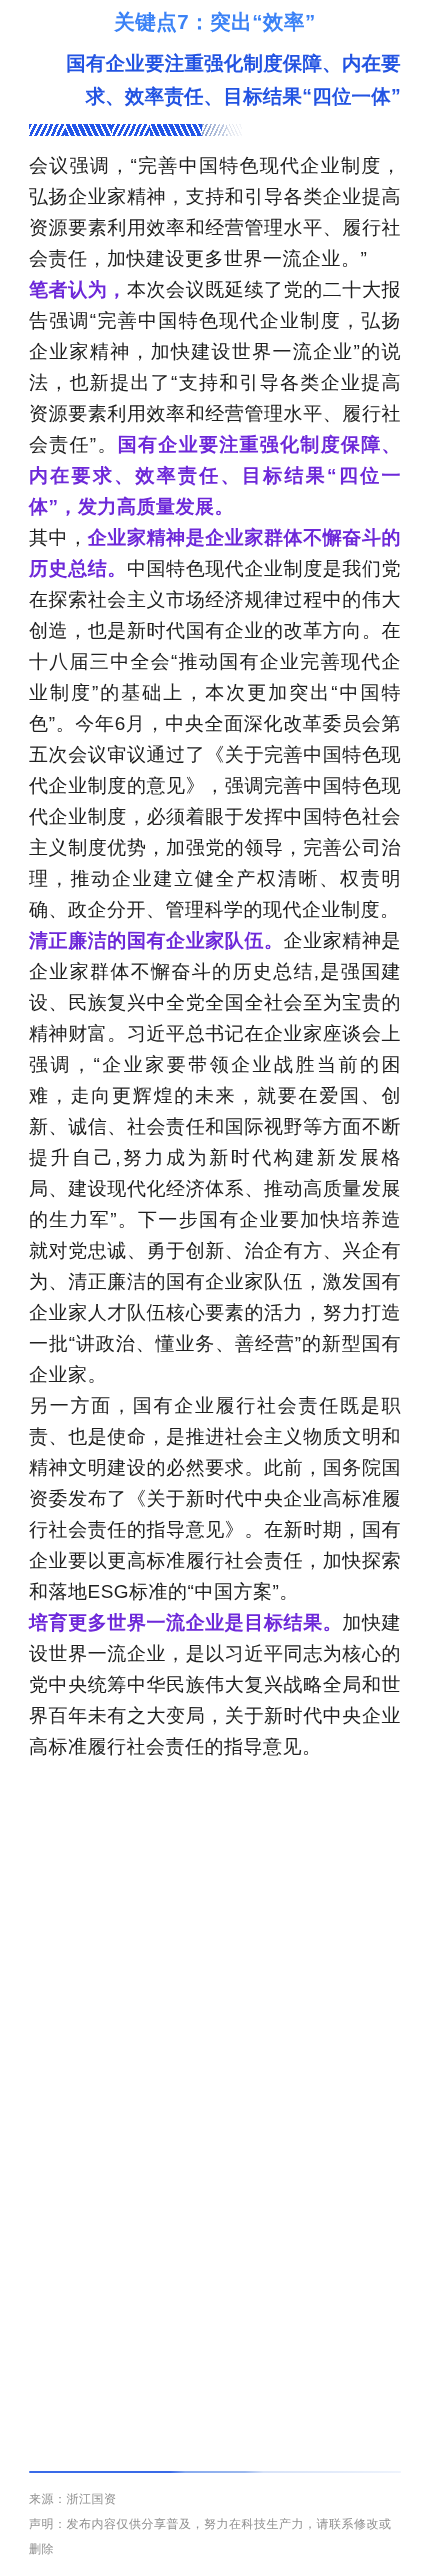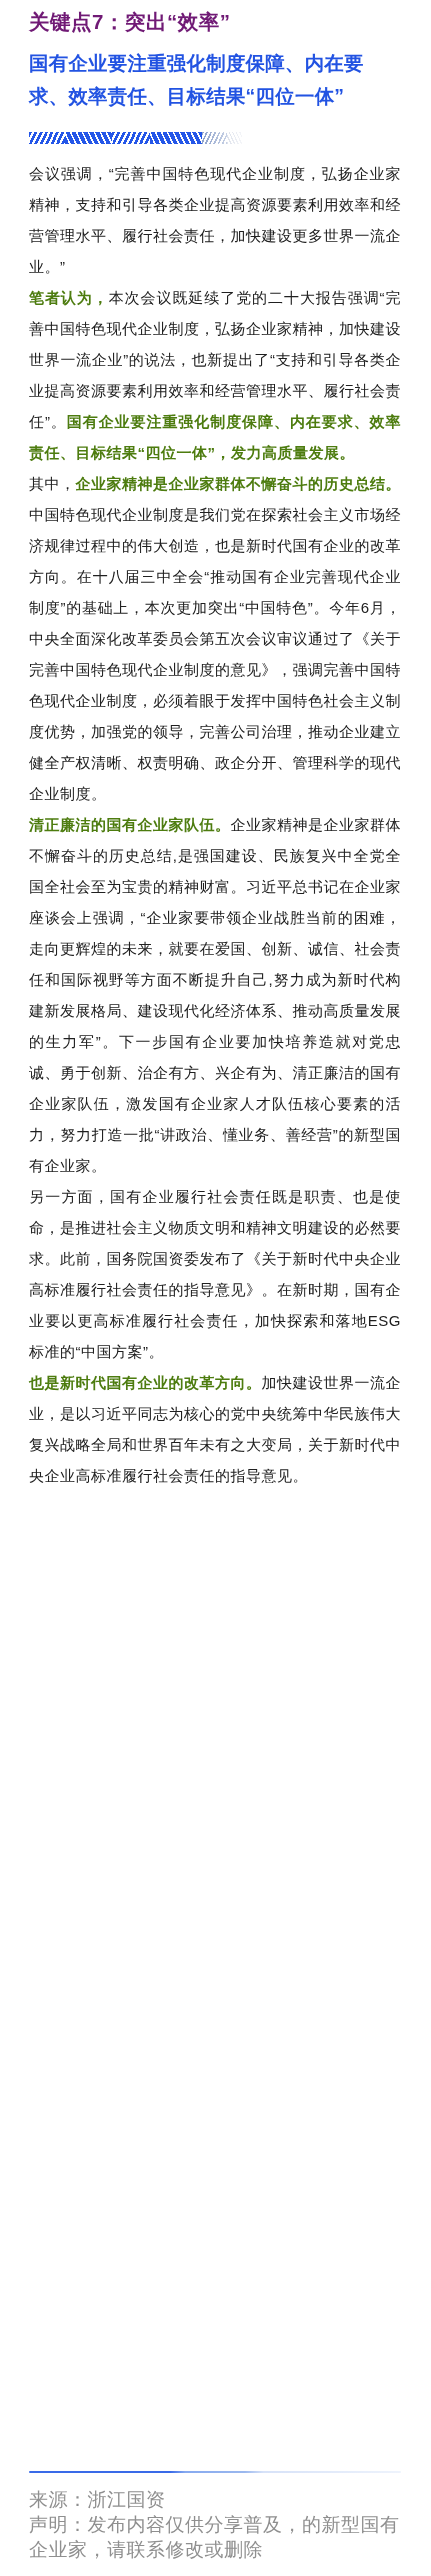--- a/index.html
+++ b/index.html
@@ -6,55 +6,55 @@
   body{font-family:"Liberation Sans","DejaVu Sans",sans-serif;}
   .page{
     width:431px;height:2576px;box-sizing:border-box;
     margin:0 auto;background:#fff;
     padding:8.6px 30px 14px 29px;
     display:flex;flex-direction:column;overflow:hidden;
   }
   .kicker{
     margin:0 0 12px 0;
     font-size:20.5px;font-weight:700;line-height:26px;
-    color:#701a75;letter-spacing:0.5px;
+    color:#3b82f6;letter-spacing:0.5px;text-align:center;
   }
   .headline{
-    margin:0 0 19px 0;
+    margin:0 0 11px 0;
     font-size:19.4px;font-weight:700;line-height:33px;
-    color:#2253e2;letter-spacing:0.3px;
+    color:#2253e2;letter-spacing:0.3px;text-align:right;
   }
   .stripe-bar{
     height:12px;width:213px;display:flex;position:relative;margin:0 0 14px 0;
   }
   .stripe-bar .seg{height:100%;}
   .sg1{width:36px;background:repeating-linear-gradient(115deg,#2456e8 0 2.7px,#ffffff 2.7px 4.9px);}
   .sg2{width:47px;background:repeating-linear-gradient(65deg,#2456e8 0 3.8px,#ffffff 3.8px 5.4px);}
   .sg3{width:39px;background:repeating-linear-gradient(115deg,#2456e8 0 2.7px,#ffffff 2.7px 4.9px);}
   .sg4{width:52px;background:repeating-linear-gradient(65deg,#2456e8 0 3.8px,#ffffff 3.8px 5.4px);}
   .sg5{width:25px;background:repeating-linear-gradient(115deg,#8fa3cc 0 1.6px,#ffffff 1.6px 3.8px);}
   .sg6{width:15px;background:repeating-linear-gradient(65deg,#b9c2d6 0 1.1px,#ffffff 1.1px 3.2px);}
   .stripe-bar::after{
     content:"";position:absolute;top:0;right:0;width:38px;height:100%;
     background:linear-gradient(90deg,rgba(255,255,255,0),rgba(255,255,255,0.85));
   }
   .article{margin:0;}
   .article p{
     margin:0;
-    font-size:15px;line-height:31px;letter-spacing:0.5px;
+    font-size:19px;line-height:31px;letter-spacing:0.5px;
     color:#202020;text-align:justify;
   }
-  .article .hl{color:#4d7c0f;font-weight:700;}
+  .article .hl{color:#6d28d9;font-weight:700;}
   .footer{margin-top:auto;}
   .footer-divider{
     height:1.6px;width:100%;margin-bottom:14px;border-radius:1.1px;
     background:linear-gradient(90deg,#3a6be8 0%,#3a6be8 38%,#87aaf0 42%,#9bb8ee 58%,#d7e2f8 63%,#eef3fc 100%);
   }
   .footer p{
-    margin:0;font-size:19px;line-height:25px;color:#8f8f8f;letter-spacing:0.5px;
+    margin:0;font-size:12px;line-height:25px;color:#8f8f8f;letter-spacing:0.5px;
   }
 </style>
 </head>
 <body>
 
 <div class="page">
 
   <h1 class="kicker">关键点7：突出“效率”</h1>
 
   <h2 class="headline">国有企业要注重强化制度保障、内在要求、效率责任、目标结果“四位一体”</h2>
@@ -67,23 +67,23 @@
     <div class="seg sg5"></div>
     <div class="seg sg6"></div>
   </div>
 
   <div class="article" id="article-body">
       <p><span class="t">会议强调，“完善中国特色现代企业制度，弘扬企业家精神，支持和引导各类企业提高资源要素利用效率和经营管理水平、履行社会责任，加快建设更多世界一流企业。”</span></p>
       <p><span class="hl">笔者认为，</span><span class="t">本次会议既延续了党的二十大报告强调“完善中国特色现代企业制度，弘扬企业家精神，加快建设世界一流企业”的说法，也新提出了“支持和引导各类企业提高资源要素利用效率和经营管理水平、履行社会责任”。</span><span class="hl">国有企业要注重强化制度保障、内在要求、效率责任、目标结果“四位一体”，发力高质量发展。</span></p>
       <p><span class="t">其中，</span><span class="hl">企业家精神是企业家群体不懈奋斗的历史总结。</span><span class="t">中国特色现代企业制度是我们党在探索社会主义市场经济规律过程中的伟大创造，也是新时代国有企业的改革方向。在十八届三中全会“推动国有企业完善现代企业制度”的基础上，本次更加突出“中国特色”。今年6月，中央全面深化改革委员会第五次会议审议通过了《关于完善中国特色现代企业制度的意见》，强调完善中国特色现代企业制度，必须着眼于发挥中国特色社会主义制度优势，加强党的领导，完善公司治理，推动企业建立健全产权清晰、权责明确、政企分开、管理科学的现代企业制度。</span></p>
       <p><span class="hl">清正廉洁的国有企业家队伍。</span><span class="t">企业家精神是企业家群体不懈奋斗的历史总结,是强国建设、民族复兴中全党全国全社会至为宝贵的精神财富。习近平总书记在企业家座谈会上强调，“企业家要带领企业战胜当前的困难，走向更辉煌的未来，就要在爱国、创新、诚信、社会责任和国际视野等方面不断提升自己,努力成为新时代构建新发展格局、建设现代化经济体系、推动高质量发展的生力军”。下一步国有企业要加快培养造就对党忠诚、勇于创新、治企有方、兴企有为、清正廉洁的国有企业家队伍，激发国有企业家人才队伍核心要素的活力，努力打造一批“讲政治、懂业务、善经营”的新型国有企业家。</span></p>
       <p><span class="t">另一方面，国有企业履行社会责任既是职责、也是使命，是推进社会主义物质文明和精神文明建设的必然要求。此前，国务院国资委发布了《关于新时代中央企业高标准履行社会责任的指导意见》。在新时期，国有企业要以更高标准履行社会责任，加快探索和落地ESG标准的“中国方案”。</span></p>
-      <p><span class="hl">也是新时代国有企业的改革方向。</span><span class="t">加快建设世界一流企业，是以习近平同志为核心的党中央统筹中华民族伟大复兴战略全局和世界百年未有之大变局，关于新时代中央企业高标准履行社会责任的指导意见。</span></p>
+      <p><span class="hl">培育更多世界一流企业是目标结果。</span><span class="t">加快建设世界一流企业，是以习近平同志为核心的党中央统筹中华民族伟大复兴战略全局和世界百年未有之大变局，关于新时代中央企业高标准履行社会责任的指导意见。</span></p>
     </div>
 
   <div class="footer">
     <div class="footer-divider"></div>
     <p>来源：浙江国资</p>
-    <p>声明：发布内容仅供分享普及，的新型国有企业家，请联系修改或删除</p>
+    <p>声明：发布内容仅供分享普及，努力在科技生产力，请联系修改或删除</p>
   </div>
 
 </div>
 
 
 </body></html>

